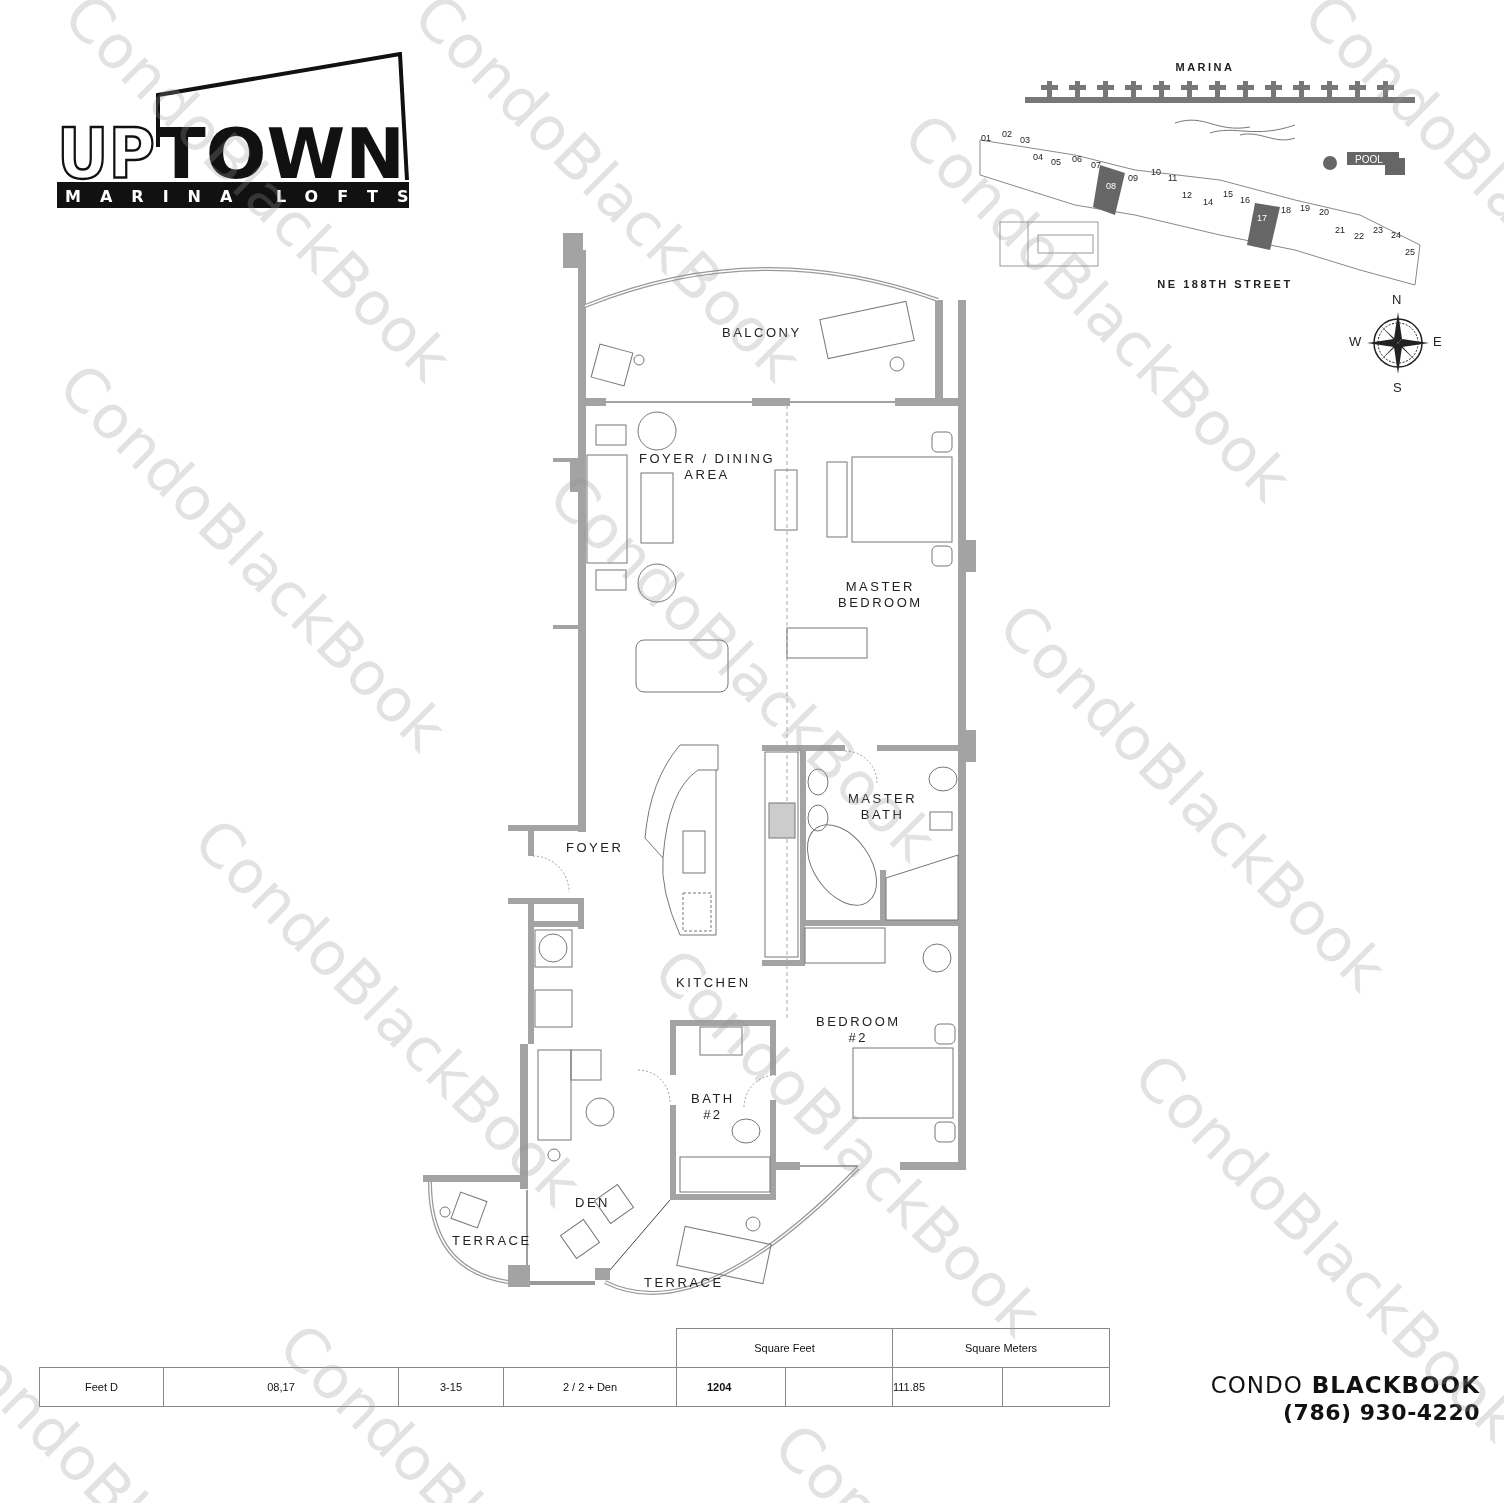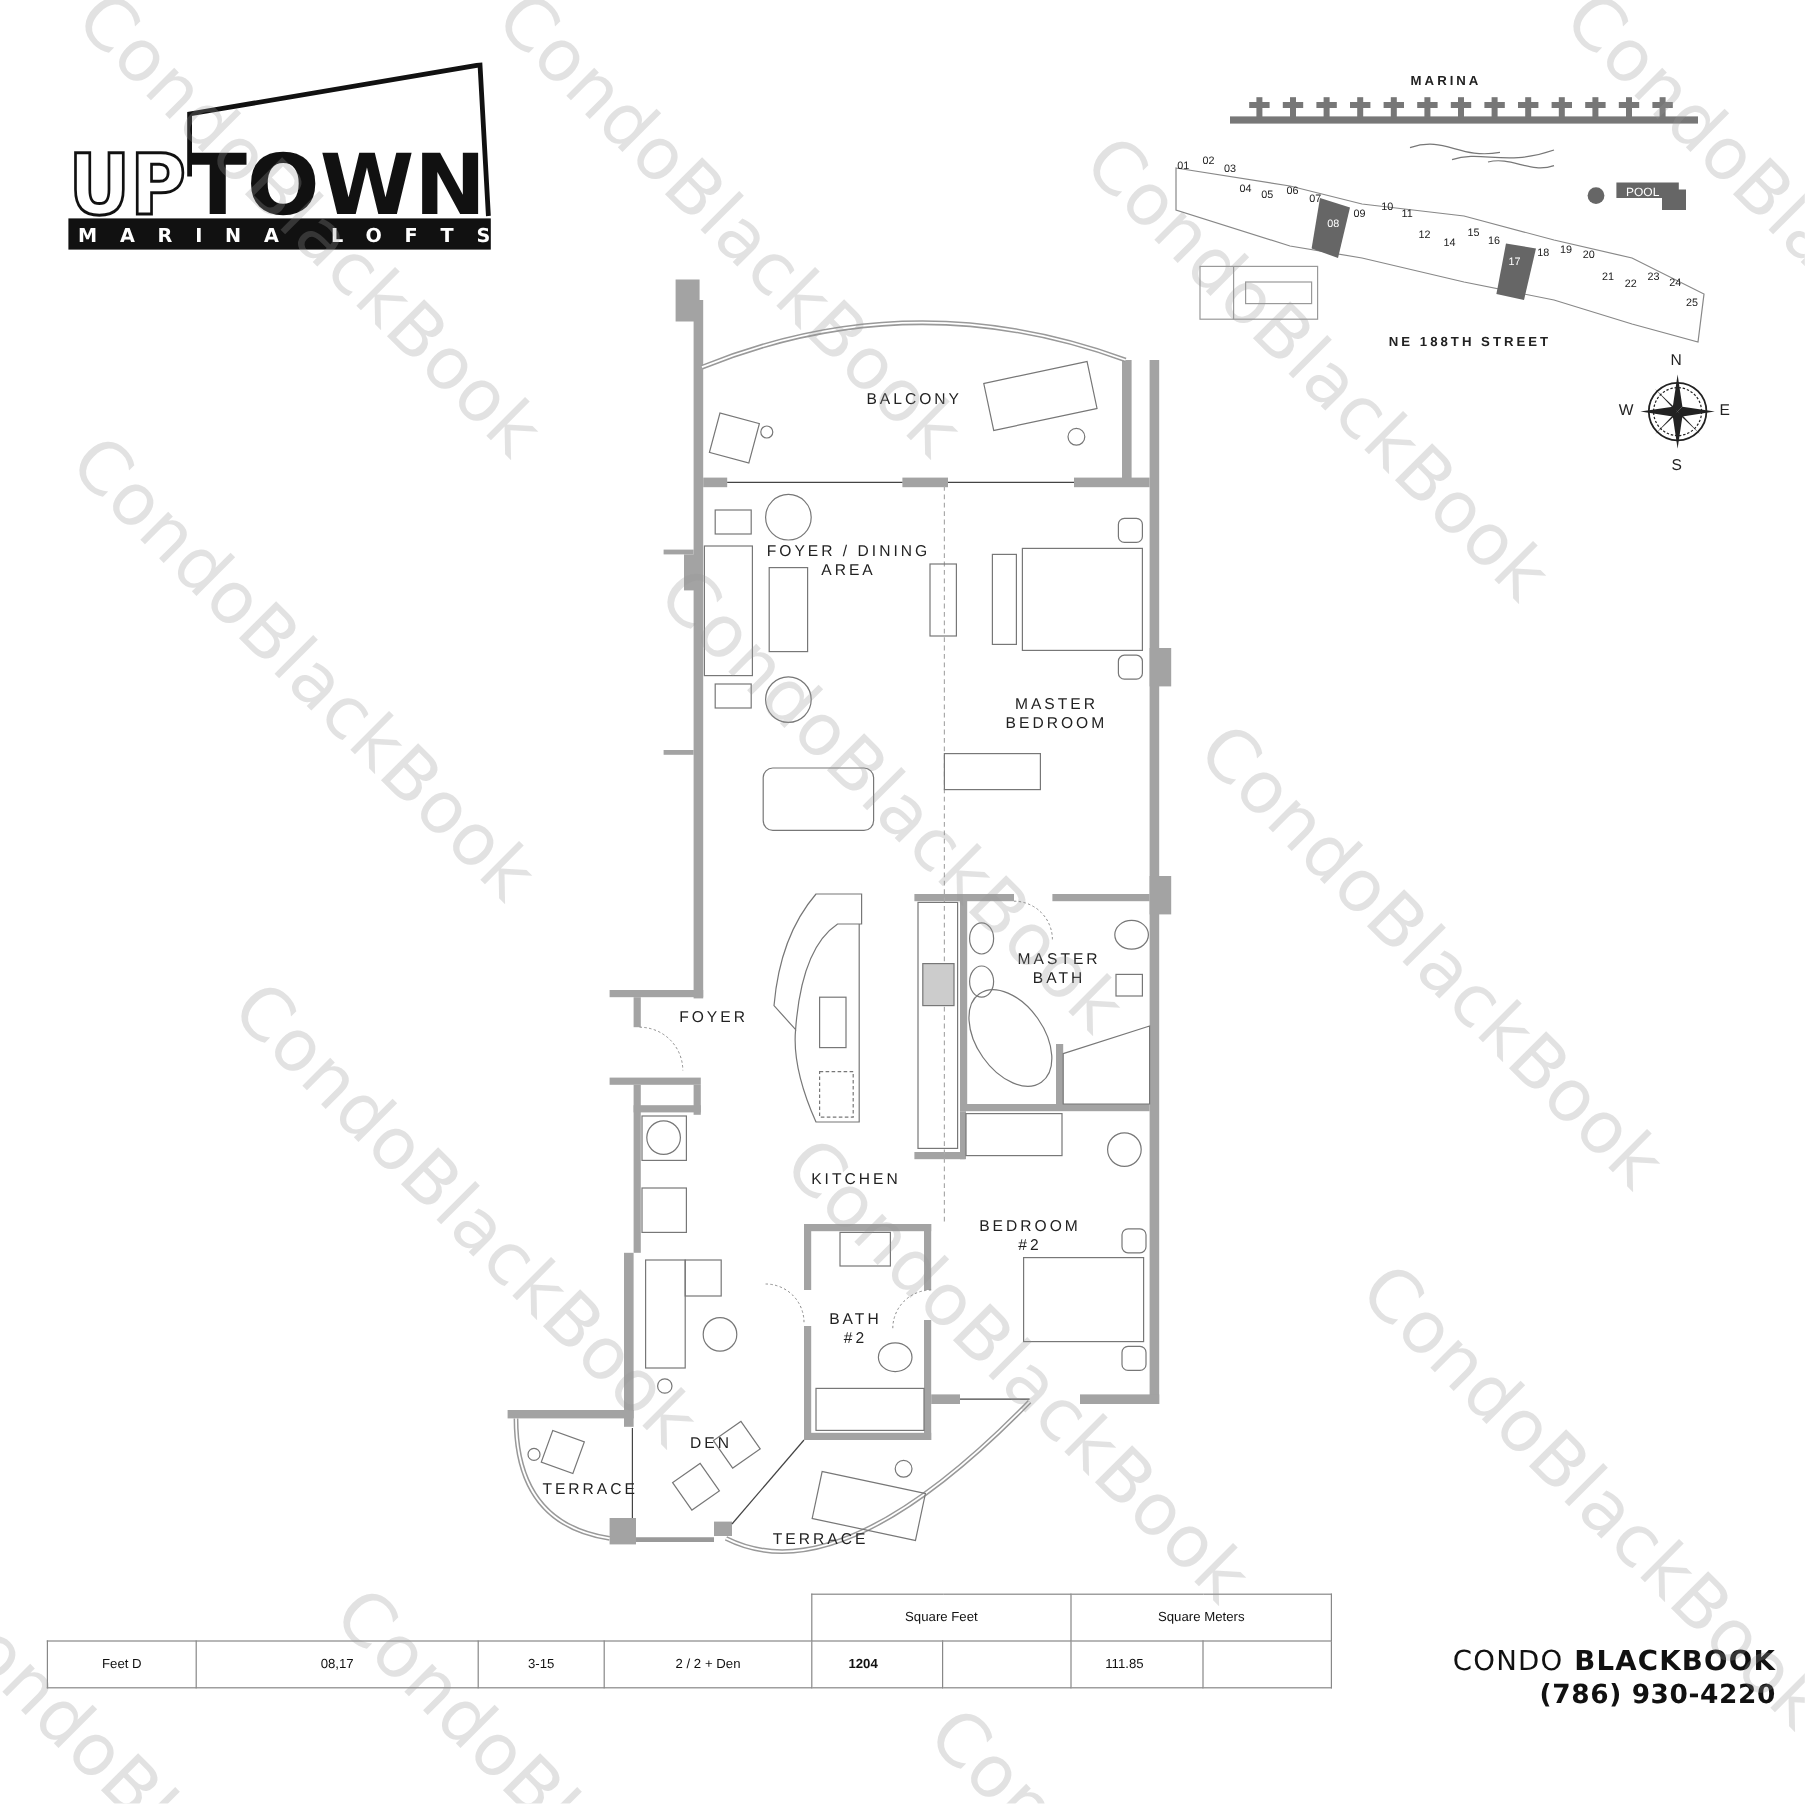--- a/index.html
+++ b/index.html
@@ -319,21 +319,21 @@
     <td colspan="2">Square Feet</td>
     <td colspan="2">Square Meters</td>
   </tr>
   <tr>
     <td>Feet D</td>
     <td>08,17</td>
     <td>3-15</td>
     <td>2 / 2 + Den</td>
     <td style="text-align:left;padding-left:30px;font-weight:bold;">1204</td>
     <td></td>
-    <td style="text-align:left;padding-left:28px;">111.85</td>
+    <td style="text-align:left;">111.85</td>
     <td></td>
   </tr>
 </tbody>
   </table>
 
 <div class="abs contact">
   <div class="brand">
     <span class="light">CONDO</span>
     <span>BLACKBOOK</span>
   </div>

